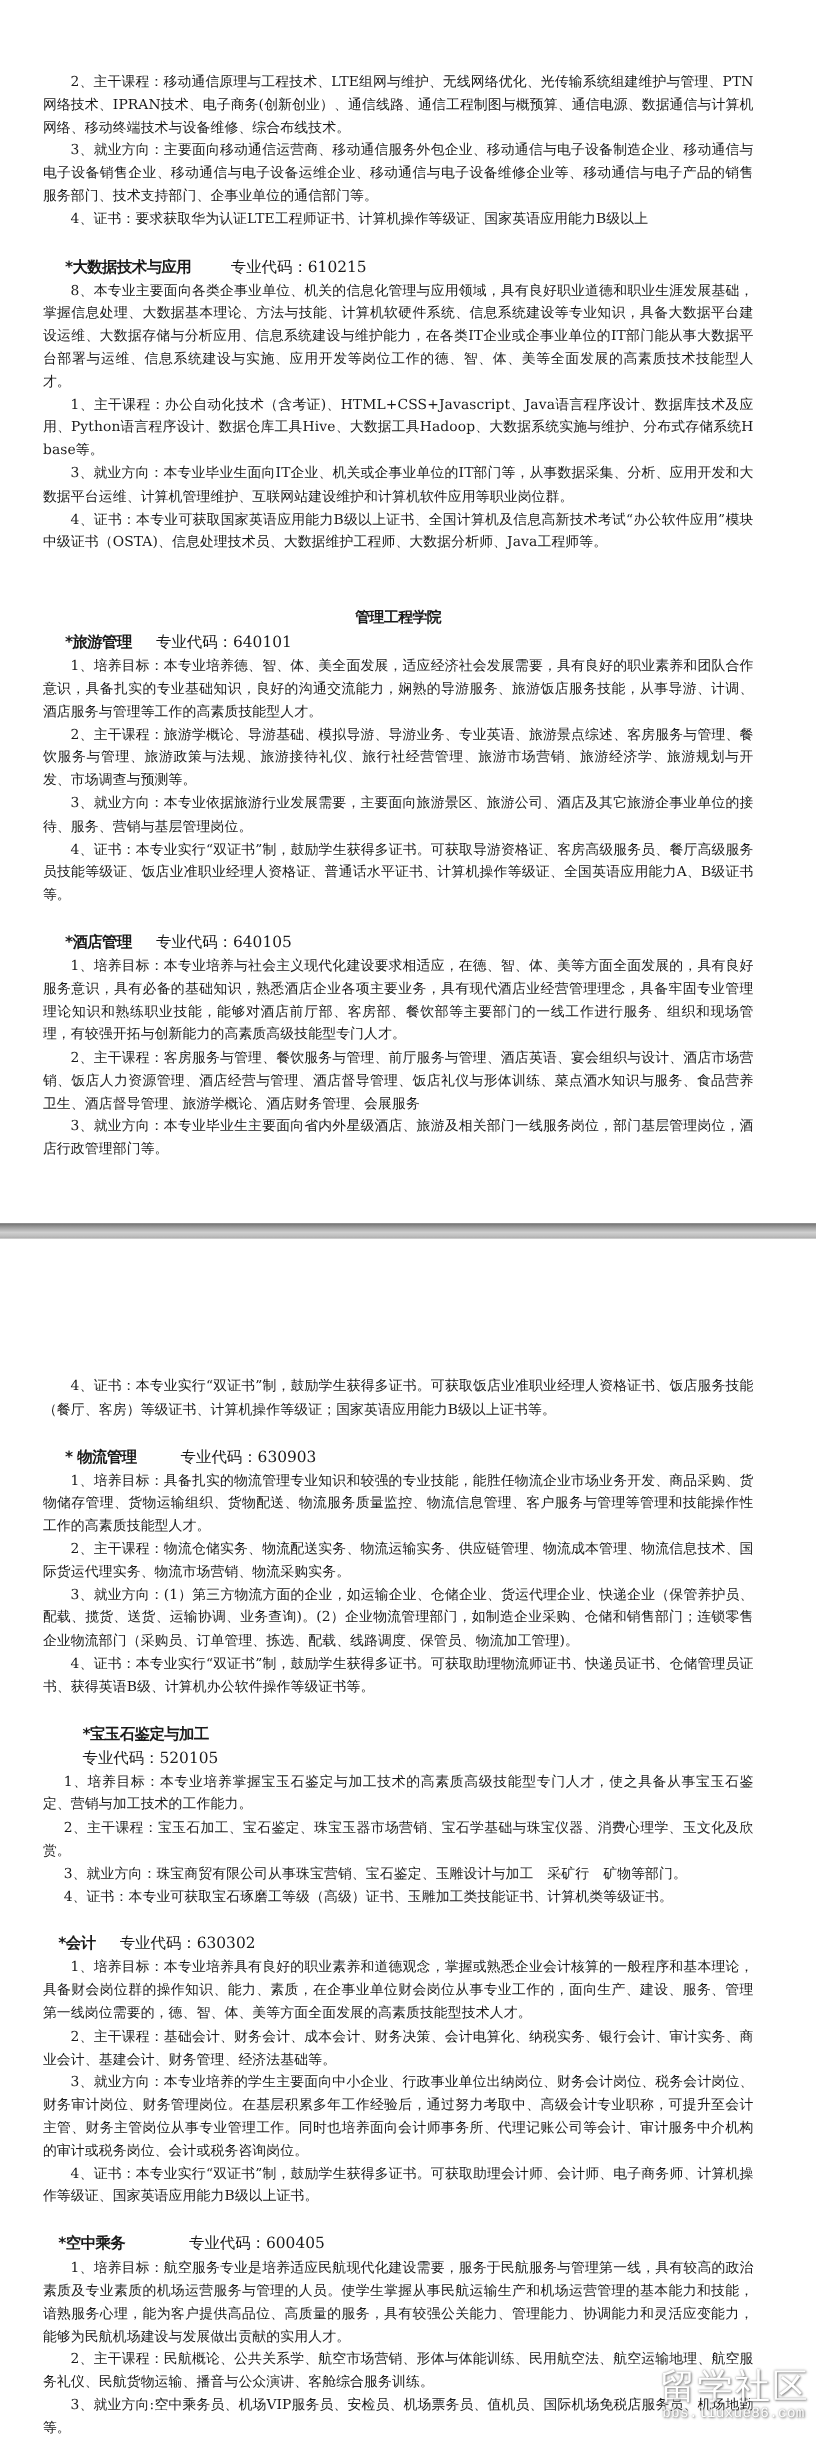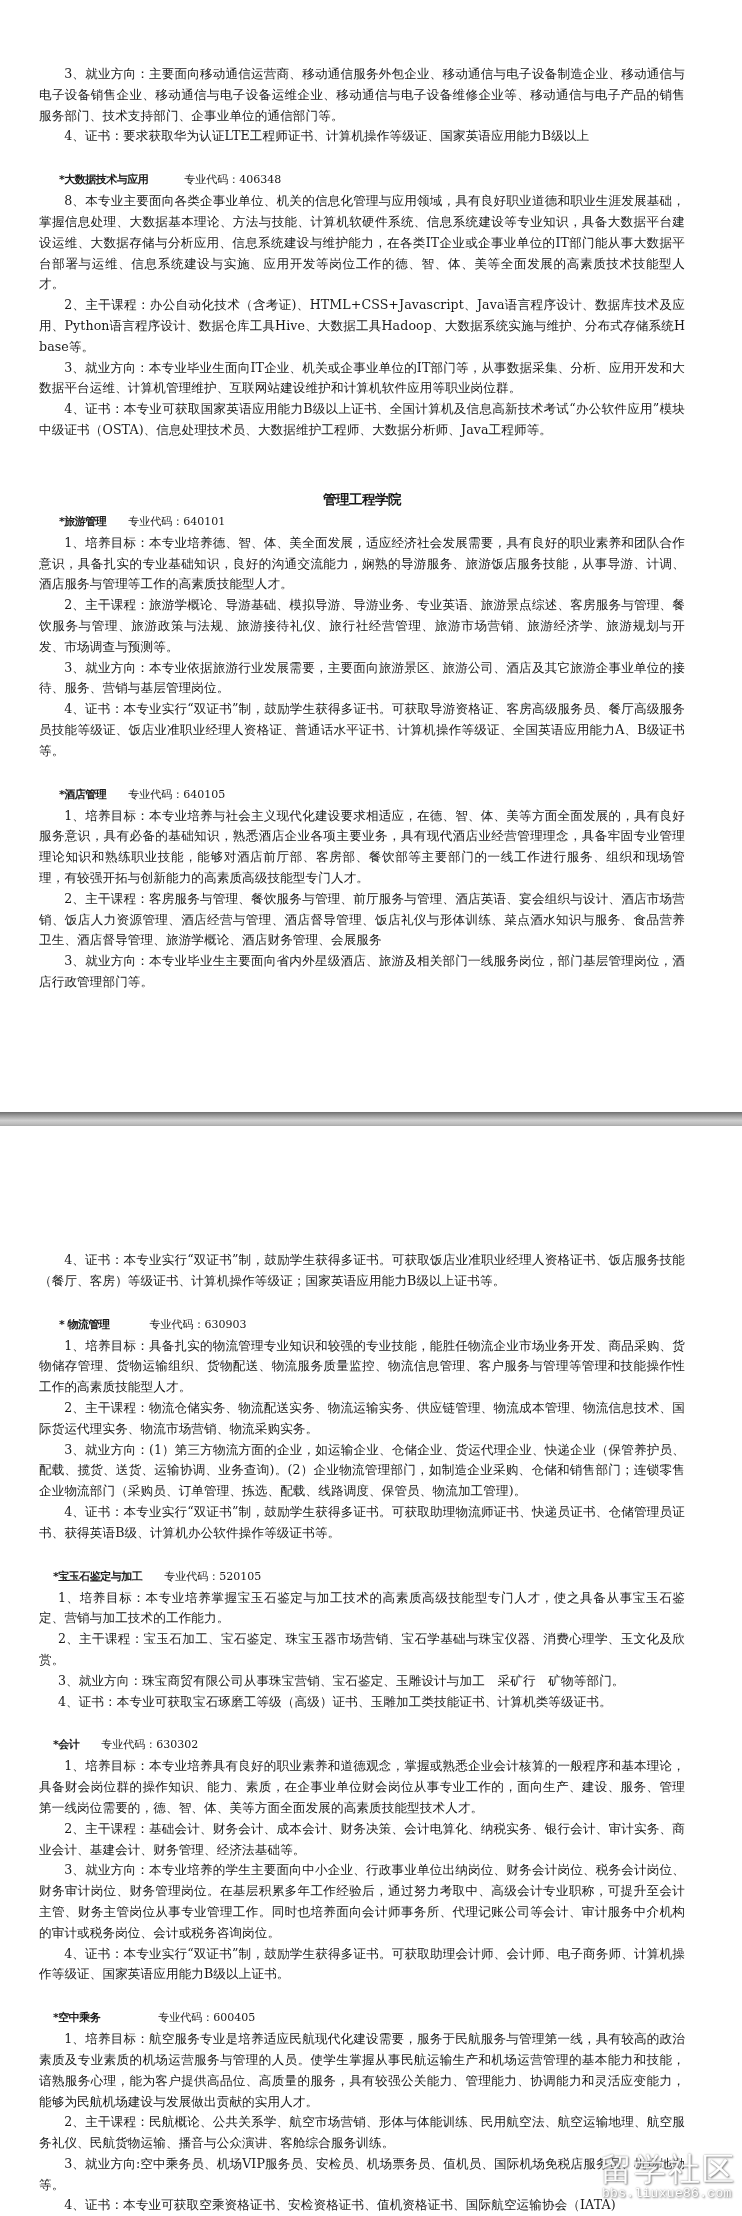--- a/index.html
+++ b/index.html
@@ -14,21 +14,21 @@
   .page-break {
     position: absolute; left: 0; top: 1112px; width: 742px; height: 14px;
     background: linear-gradient(#6e6e6e 0%, #9a9a9a 25%, #cfcfcf 60%, #bdbdbd 85%, #a9a9a9 100%);
   }
   .content { position: absolute; left: 39px; width: 446px; }
   .p {
     font-size: 12.6px; line-height: 20.8px; margin: 0; text-align: justify;
     text-indent: 2em; letter-spacing: 0.1px; word-break: break-all;
   }
   .major-title {
-    font-size: 11px; line-height: 22px; margin: 0; padding-left: 20px;
+    font-size: 14px; line-height: 22px; margin: 0; padding-left: 20px;
     display: flex; align-items: baseline;
   }
   .major-name { font-weight: bold; font-family: "DejaVu Sans", "Liberation Sans", sans-serif; letter-spacing: -0.5px; }
   .major-code { margin-left: 22px; }
   .college-title {
     text-align: center; font-weight: bold; font-size: 13.5px; line-height: 24px; margin: 0;
     font-family: "DejaVu Sans", "Liberation Sans", sans-serif; letter-spacing: -0.5px;
   }
   .gap-m { height: 22px; }
   .gap-l { height: 46px; }
@@ -39,30 +39,31 @@
     opacity: 0.92;
   }
   .wm-big { font-size: 32px; font-weight: normal; letter-spacing: 2px; line-height: 34px; display:block; }
   .wm-small { font-size: 13px; line-height: 16px; display:block; letter-spacing: 0.3px; padding-left: 2px; font-family: Liberation Mono, monospace; }
 </style>
 </head>
 <body>
 
 <div class="page page1">
   <div class="content" style="top:64px; width:646px;">
+    <p class="p">2、主干课程：移动通信原理与工程技术、LTE组网与维护、无线网络优化、光传输系统组建维护与管理、PTN网络技术、IPRAN技术、电子商务(创新创业）、通信线路、通信工程制图与概预算、通信电源、数据通信与计算机网络、移动终端技术与设备维修、综合布线技术。</p>
     <p class="p">3、就业方向：主要面向移动通信运营商、移动通信服务外包企业、移动通信与电子设备制造企业、移动通信与电子设备销售企业、移动通信与电子设备运维企业、移动通信与电子设备维修企业等、移动通信与电子产品的销售服务部门、技术支持部门、企事业单位的通信部门等。</p>
     <p class="p">4、证书：要求获取华为认证LTE工程师证书、计算机操作等级证、国家英语应用能力B级以上</p>
 
     <div class="gap-m"></div>
     <div class="major-title">
       <span class="major-name">*大数据技术与应用</span>
-      <span class="major-code" style="margin-left:36px;">专业代码：406348</span>
+      <span class="major-code" style="margin-left:36px;">专业代码：610215</span>
     </div>
     <p class="p">8、本专业主要面向各类企事业单位、机关的信息化管理与应用领域，具有良好职业道德和职业生涯发展基础，掌握信息处理、大数据基本理论、方法与技能、计算机软硬件系统、信息系统建设等专业知识，具备大数据平台建设运维、大数据存储与分析应用、信息系统建设与维护能力，在各类IT企业或企事业单位的IT部门能从事大数据平台部署与运维、信息系统建设与实施、应用开发等岗位工作的德、智、体、美等全面发展的高素质技术技能型人才。</p>
-    <p class="p">2、主干课程：办公自动化技术（含考证)、HTML+CSS+Javascript、Java语言程序设计、数据库技术及应用、Python语言程序设计、数据仓库工具Hive、大数据工具Hadoop、大数据系统实施与维护、分布式存储系统Hbase等。</p>
+    <p class="p">1、主干课程：办公自动化技术（含考证)、HTML+CSS+Javascript、Java语言程序设计、数据库技术及应用、Python语言程序设计、数据仓库工具Hive、大数据工具Hadoop、大数据系统实施与维护、分布式存储系统Hbase等。</p>
     <p class="p">3、就业方向：本专业毕业生面向IT企业、机关或企事业单位的IT部门等，从事数据采集、分析、应用开发和大数据平台运维、计算机管理维护、互联网站建设维护和计算机软件应用等职业岗位群。</p>
     <p class="p">4、证书：本专业可获取国家英语应用能力B级以上证书、全国计算机及信息高新技术考试“办公软件应用”模块中级证书（OSTA)、信息处理技术员、大数据维护工程师、大数据分析师、Java工程师等。</p>
 
     <div class="gap-l"></div>
     <p class="college-title">管理工程学院</p>
     <div class="major-title">
       <span class="major-name">*旅游管理</span>
       <span class="major-code">专业代码：640101</span>
     </div>
     <p class="p">1、培养目标：本专业培养德、智、体、美全面发展，适应经济社会发展需要，具有良好的职业素养和团队合作意识，具备扎实的专业基础知识，良好的沟通交流能力，娴熟的导游服务、旅游饭店服务技能，从事导游、计调、酒店服务与管理等工作的高素质技能型人才。</p>
@@ -91,21 +92,21 @@
     <div class="major-title">
       <span class="major-name">* 物流管理</span>
       <span class="major-code" style="margin-left:40px;">专业代码：630903</span>
     </div>
     <p class="p">1、培养目标：具备扎实的物流管理专业知识和较强的专业技能，能胜任物流企业市场业务开发、商品采购、货物储存管理、货物运输组织、货物配送、物流服务质量监控、物流信息管理、客户服务与管理等管理和技能操作性工作的高素质技能型人才。</p>
     <p class="p">2、主干课程：物流仓储实务、物流配送实务、物流运输实务、供应链管理、物流成本管理、物流信息技术、国际货运代理实务、物流市场营销、物流采购实务。</p>
     <p class="p">3、就业方向：(1）第三方物流方面的企业，如运输企业、仓储企业、货运代理企业、快递企业（保管养护员、配载、揽货、送货、运输协调、业务查询)。(2）企业物流管理部门，如制造企业采购、仓储和销售部门；连锁零售企业物流部门（采购员、订单管理、拣选、配载、线路调度、保管员、物流加工管理)。</p>
     <p class="p">4、证书：本专业实行“双证书”制，鼓励学生获得多证书。可获取助理物流师证书、快递员证书、仓储管理员证书、获得英语B级、计算机办公软件操作等级证书等。</p>
 
     <div class="gap-m"></div>
-    <div class="major-title" style="padding-left:14px;">
+    <div class="major-title" style="padding-left:14px;flex-direction:column;">
       <span class="major-name">*宝玉石鉴定与加工</span>
       <span class="major-code">专业代码：520105</span>
     </div>
     <p class="p" style="text-indent:1.5em;">1、培养目标：本专业培养掌握宝玉石鉴定与加工技术的高素质高级技能型专门人才，使之具备从事宝玉石鉴定、营销与加工技术的工作能力。</p>
     <p class="p" style="text-indent:1.5em;">2、主干课程：宝玉石加工、宝石鉴定、珠宝玉器市场营销、宝石学基础与珠宝仪器、消费心理学、玉文化及欣赏。</p>
     <p class="p" style="text-indent:1.5em;">3、就业方向：珠宝商贸有限公司从事珠宝营销、宝石鉴定、玉雕设计与加工　采矿行　矿物等部门。</p>
     <p class="p" style="text-indent:1.5em;">4、证书：本专业可获取宝石琢磨工等级（高级）证书、玉雕加工类技能证书、计算机类等级证书。</p>
 
     <div class="gap-m"></div>
     <div class="major-title" style="padding-left:14px;">

